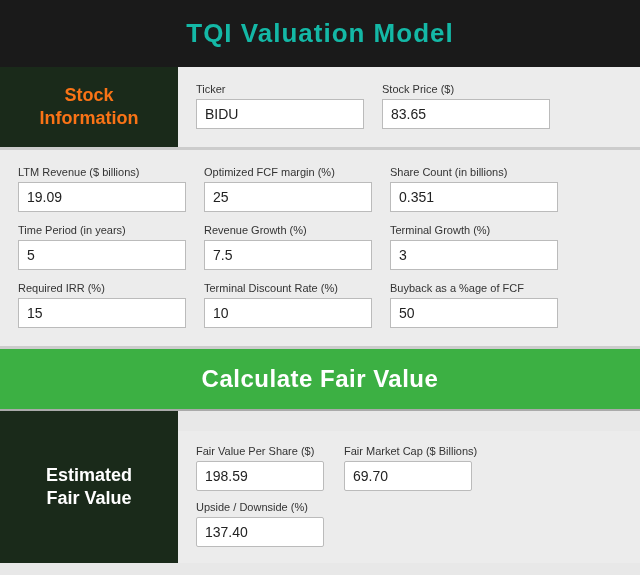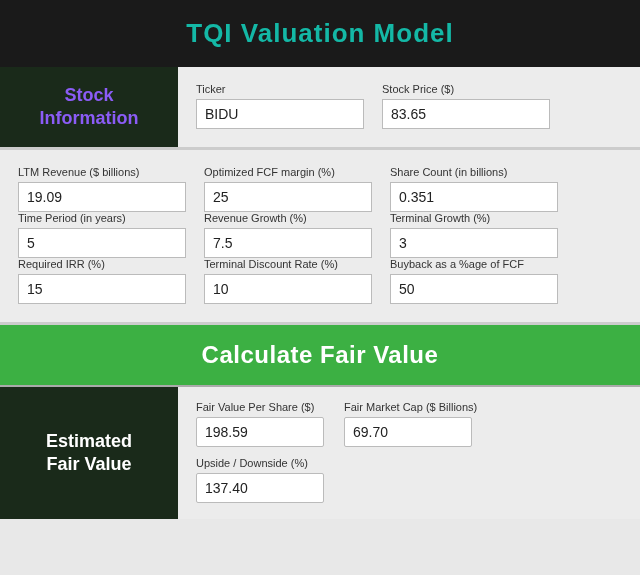--- a/index.html
+++ b/index.html
@@ -21,40 +21,40 @@
     }
 
     .section {
       display: flex;
       align-items: stretch;
       border-bottom: 3px solid #ccc;
     }
 
     .section-label {
       background: #1a2a1a;
-      color: #8b5cf6;
+      color: #f97316;
       width: 178px;
       min-width: 178px;
       display: flex;
       align-items: center;
       justify-content: center;
       text-align: center;
       font-size: 18px;
       font-weight: bold;
       padding: 2px 10px;
       line-height: 1.3;
     }
 
     .section-content {
       flex: 1;
       background: #ececec;
       padding: 16px 24px 18px 18px;
       display: flex;
       flex-wrap: wrap;
-      gap: 0 18px;
+      gap: 12px 18px;
       align-content: flex-start;
     }
 
     .field-group {
       display: flex;
       flex-direction: column;
       gap: 4px;
       min-width: 130px;
     }
 
@@ -114,20 +114,21 @@
     }
 
     .results-content {
       flex: 1;
       background: #ececec;
       padding: 14px 18px 16px 18px;
       display: flex;
       flex-wrap: wrap;
       gap: 10px 18px;
       align-content: flex-start;
+      margin-top: 20px;
     }
 
     .result-input {
       background: #fff;
       border: 1px solid #bbb;
       border-radius: 2px;
       padding: 6px 8px;
       font-size: 14px;
       color: #222;
       width: 128px;

